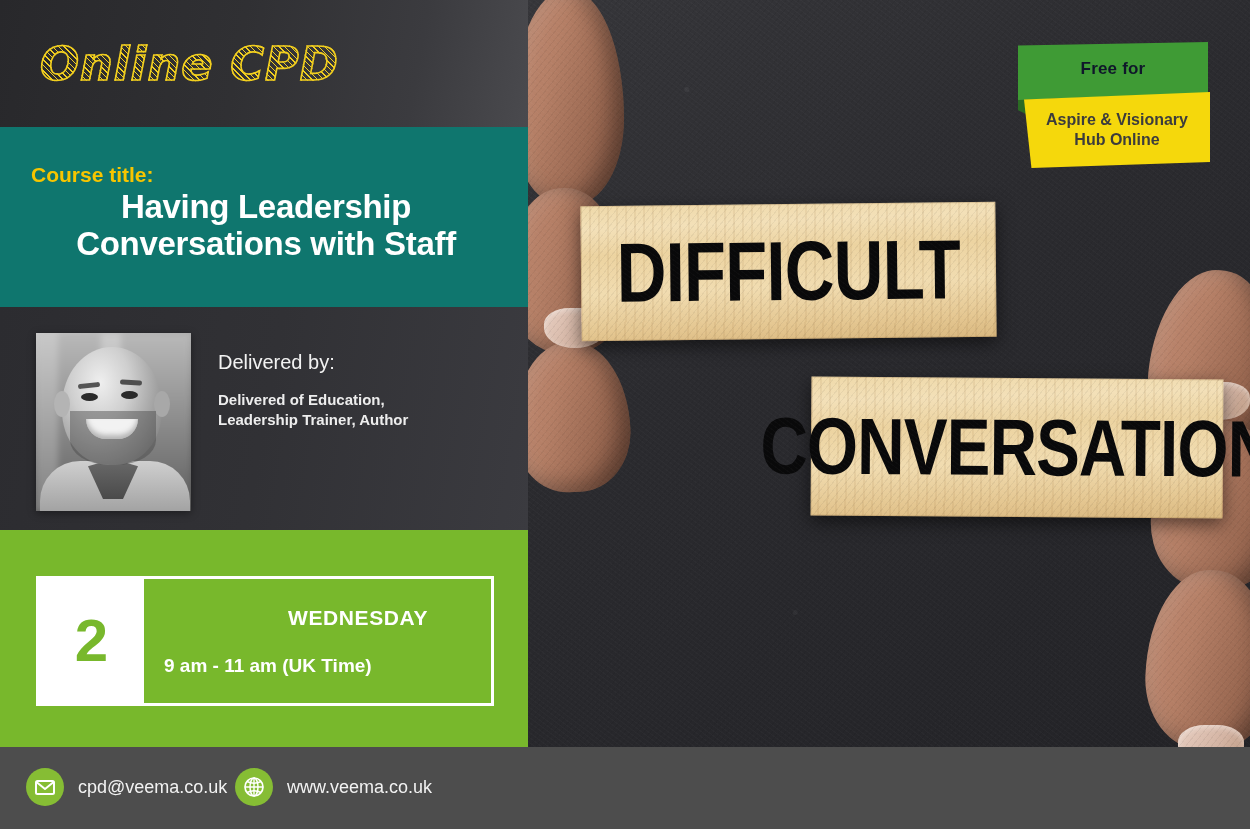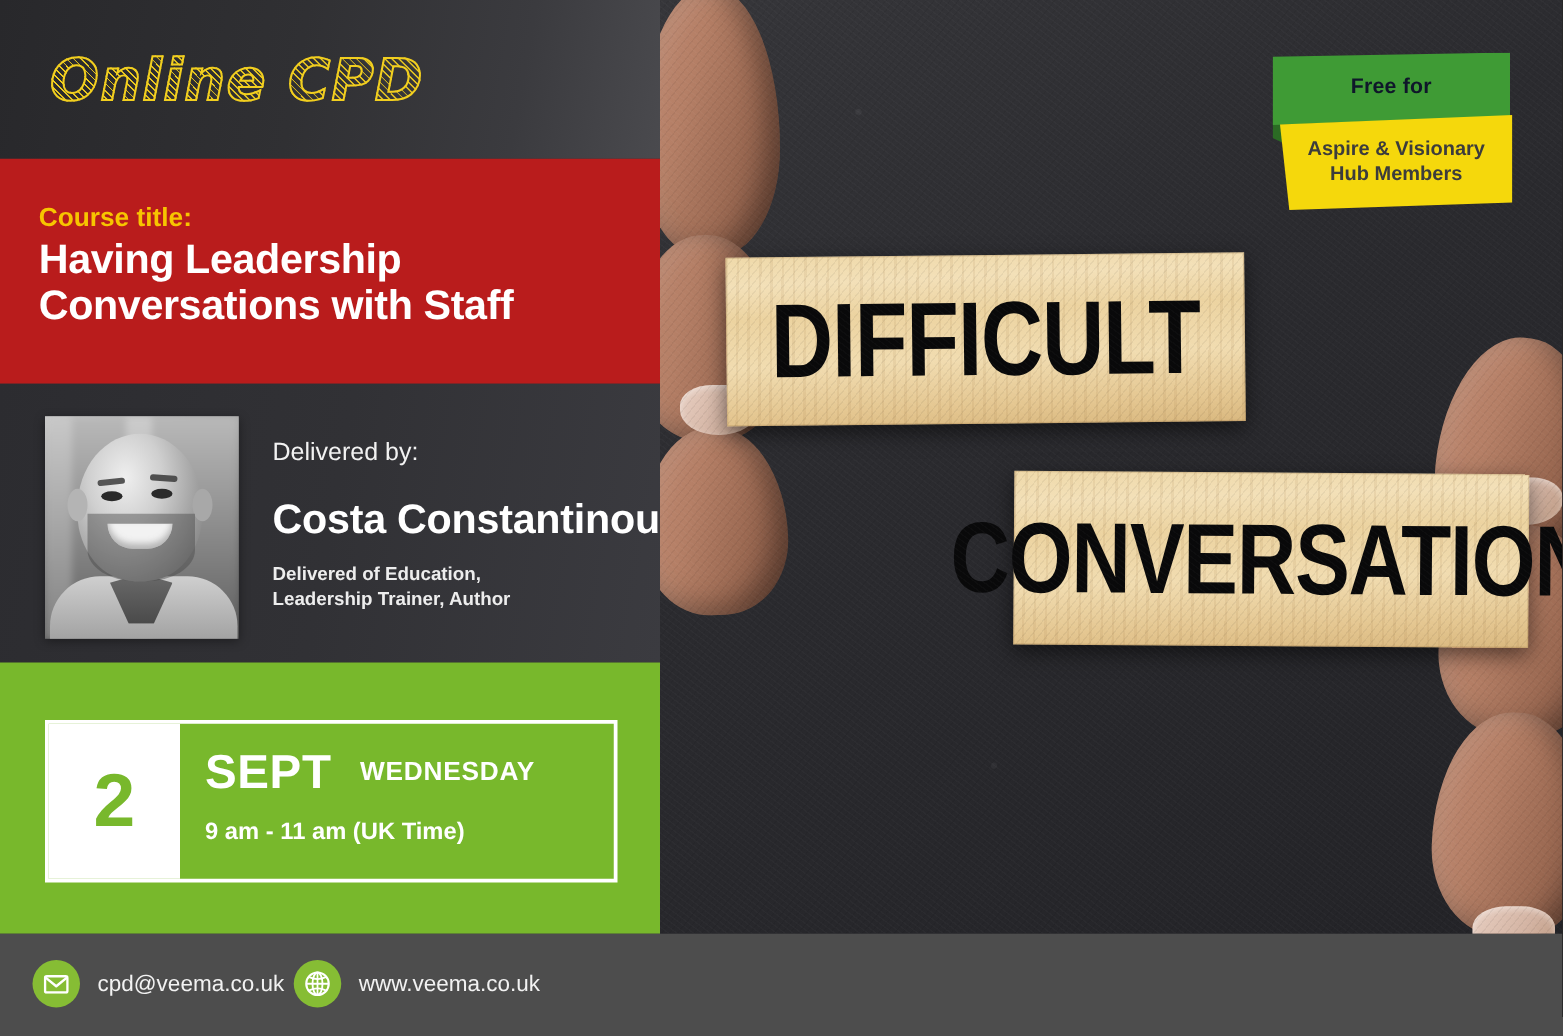--- a/index.html
+++ b/index.html
@@ -126,21 +126,22 @@
     letter-spacing:1px;
     -webkit-text-stroke:1.6px #f2cf1f;
     text-shadow:0 0 0 rgba(0,0,0,0);
     background-image:repeating-linear-gradient(45deg,#f2cf1f 0 1px,transparent 1px 4px);
     -webkit-background-clip:text;background-clip:text;
     font-family:"DejaVu Sans",sans-serif;
   }
 
   .green-title{
     position:absolute;left:0;top:127px;width:528px;height:180px;
-    background:#b91c1c;
+    background:#0f766e;
+    text-align:center;
   }
   .green-title .label{
     position:absolute;left:31px;top:36px;
     color:#f7c500;font-weight:700;font-size:21px;
   }
   .green-title .ct{
     position:absolute;left:31px;top:62px;width:470px;
     color:#ffffff;font-weight:700;font-size:33px;line-height:1.12;
     letter-spacing:-.3px;
   }
@@ -254,21 +255,21 @@
     </div>
   </div>
 
   <div class="badge">
     <div class="badge-fold"></div>
     <div class="badge-green">
       <span class="txt">Free for</span>
     </div>
     <div class="badge-yellow">
       <span class="txt">Aspire &amp; Visionary</span>
-      <span class="txt">Hub Members</span>
+      <span class="txt">Hub Online</span>
     </div>
   </div>
 
   <div class="col-left">
 
     <div class="hdr">
       <div class="hdr-title">Online CPD</div>
     </div>
 
     <div class="green-title">
@@ -286,33 +287,31 @@
         <div class="hs-ear-r"></div>
         <div class="hs-beard"></div>
         <div class="hs-smile"></div>
         <div class="hs-brow-l"></div>
         <div class="hs-brow-r"></div>
         <div class="hs-eye-l"></div>
         <div class="hs-eye-r"></div>
       </div>
       <div class="pres-text">
         <div class="dby">Delivered by:</div>
-        <div class="name">Costa Constantinou</div>
         <div class="role" style="white-space: pre-line;">Delivered of Education,
 Leadership Trainer, Author</div>
       </div>
     </div>
 
     <div class="green-date">
       <div class="datebox">
         <div class="date-day">
           <span class="num">2</span>
         </div>
         <div class="date-info">
-          <span class="month">SEPT</span>
           <span class="dow">WEDNESDAY</span>
           <span class="time">9 am - 11 am (UK Time)</span>
         </div>
       </div>
     </div>
   </div>
 
   <div class="footer">
 
     <div class="contact c-mail">

